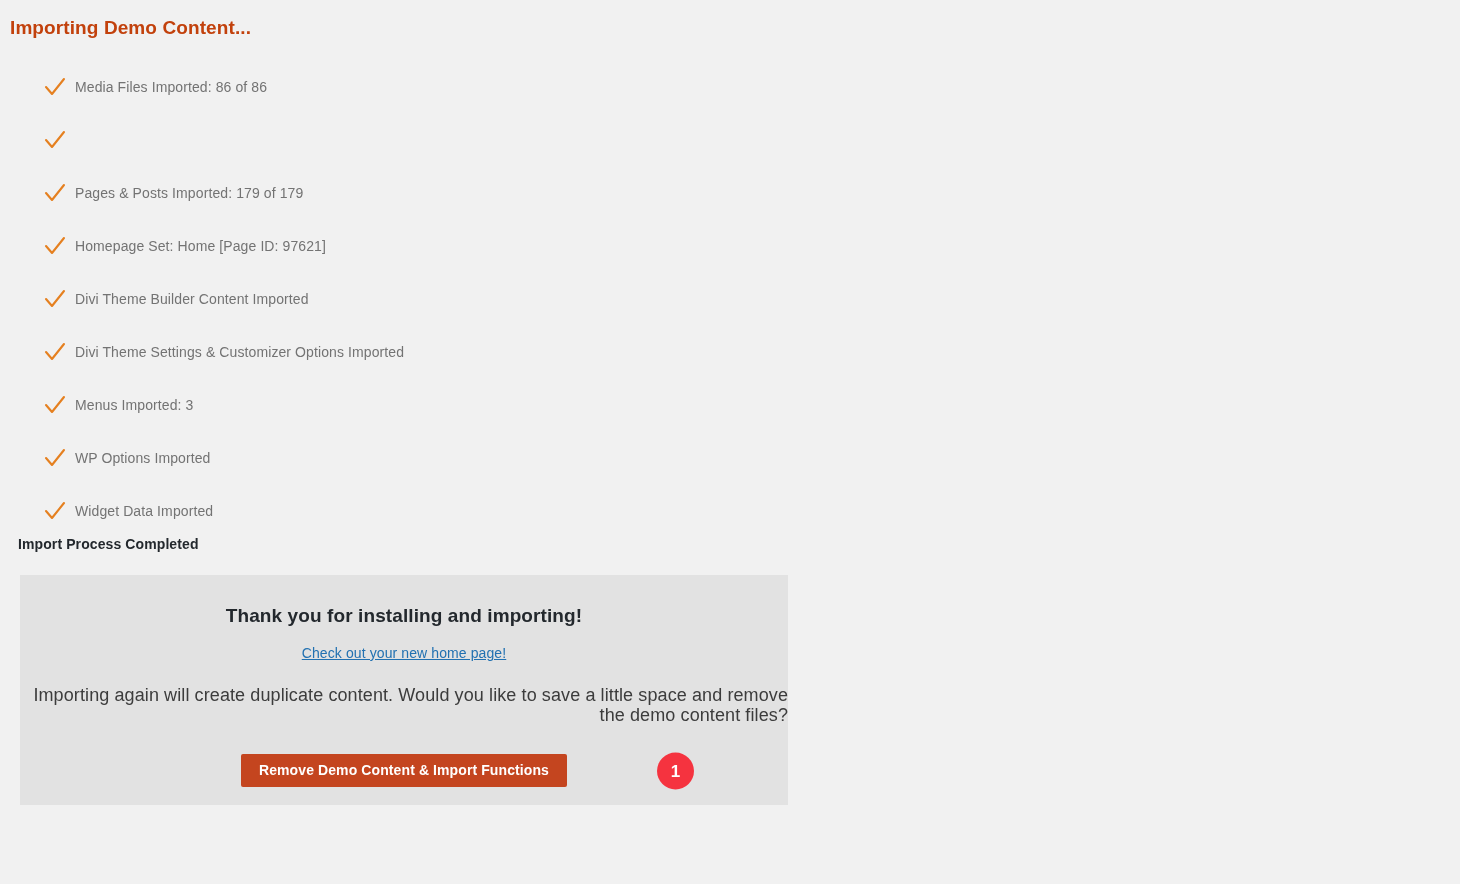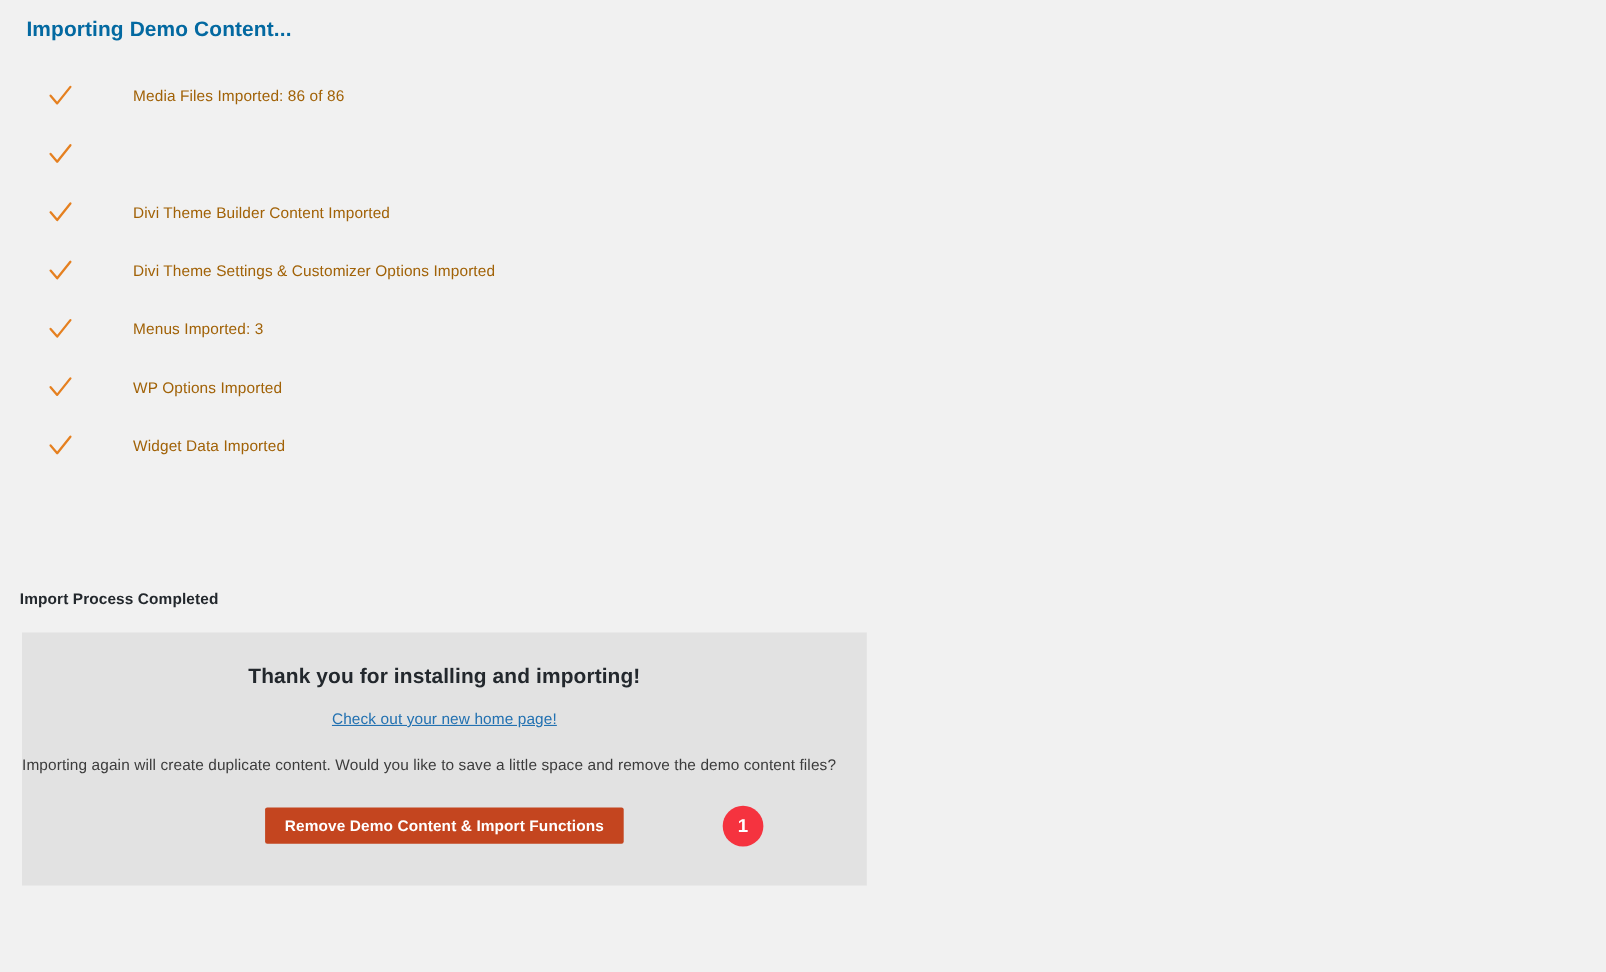--- a/index.html
+++ b/index.html
@@ -19,25 +19,25 @@
 
   .page {
     position: relative;
     width: 1460px;
     height: 884px;
   }
 
   
   .page-title {
     position: absolute;
-    left: 24px;
+    left: 10px;
     top: 16px;
     font-size: 19px;
     font-weight: bold;
-    color: #0369a1;
+    color: #c2410c;
     letter-spacing: 0.1px;
     line-height: 24px;
     margin: 0;
   }
 
   .section-title {
     position: absolute;
     left: 18px;
     top: 532px;
     font-size: 14px;
@@ -78,24 +78,23 @@
   }
 
   .check-icon svg {
     display: block;
     width: 22px;
     height: 22px;
   }
 
   .progress-label {
     font-size: 14px;
-    color: #a16207;
+    color: #737373;
     line-height: 20px;
     letter-spacing: 0.1px;
-    margin-left: 46px;
   }
 
   
   .completion-panel {
     position: absolute;
     left: 20px;
     top: 575px;
     width: 768px;
     height: 230px;
     background: #e2e2e2;
@@ -124,22 +123,22 @@
     color: #2271b1;
     text-decoration: underline;
     line-height: 20px;
     letter-spacing: 0.1px;
     text-align: right;
   }
 
   .panel-paragraph {
     margin: 0;
     padding-top: 22px;
-    text-align: left;
-    font-size: 14px;
+    text-align: right;
+    font-size: 18px;
     color: #3c3c3c;
     line-height: 20px;
     letter-spacing: 0.1px;
   }
 
   
   .action-row {
     position: relative;
     margin-top: 29px;
     display: flex;
@@ -200,21 +199,37 @@
     </li>
 
     <li class="progress-item">
       <span class="check-icon">
         <svg viewBox="0 0 22 22" xmlns="http://www.w3.org/2000/svg">
           <path d="M2 11 L8 18 L20 3" fill="none" stroke="#e58020" stroke-width="2.1" stroke-linecap="round" stroke-linejoin="round"></path>
         </svg>
       </span>
     </li>
 
-
+    <li class="progress-item">
+      <span class="check-icon">
+        <svg viewBox="0 0 22 22" xmlns="http://www.w3.org/2000/svg">
+          <path d="M2 11 L8 18 L20 3" fill="none" stroke="#e58020" stroke-width="2.1" stroke-linecap="round" stroke-linejoin="round"></path>
+        </svg>
+      </span>
+      <span class="progress-label">Pages &amp; Posts Imported: 179 of 179</span>
+    </li>
+
+    <li class="progress-item">
+      <span class="check-icon">
+        <svg viewBox="0 0 22 22" xmlns="http://www.w3.org/2000/svg">
+          <path d="M2 11 L8 18 L20 3" fill="none" stroke="#e58020" stroke-width="2.1" stroke-linecap="round" stroke-linejoin="round"></path>
+        </svg>
+      </span>
+      <span class="progress-label">Homepage Set: Home [Page ID: 97621]</span>
+    </li>
 
     <li class="progress-item">
       <span class="check-icon">
         <svg viewBox="0 0 22 22" xmlns="http://www.w3.org/2000/svg">
           <path d="M2 11 L8 18 L20 3" fill="none" stroke="#e58020" stroke-width="2.1" stroke-linecap="round" stroke-linejoin="round"></path>
         </svg>
       </span>
       <span class="progress-label">Divi Theme Builder Content Imported</span>
     </li>
 

